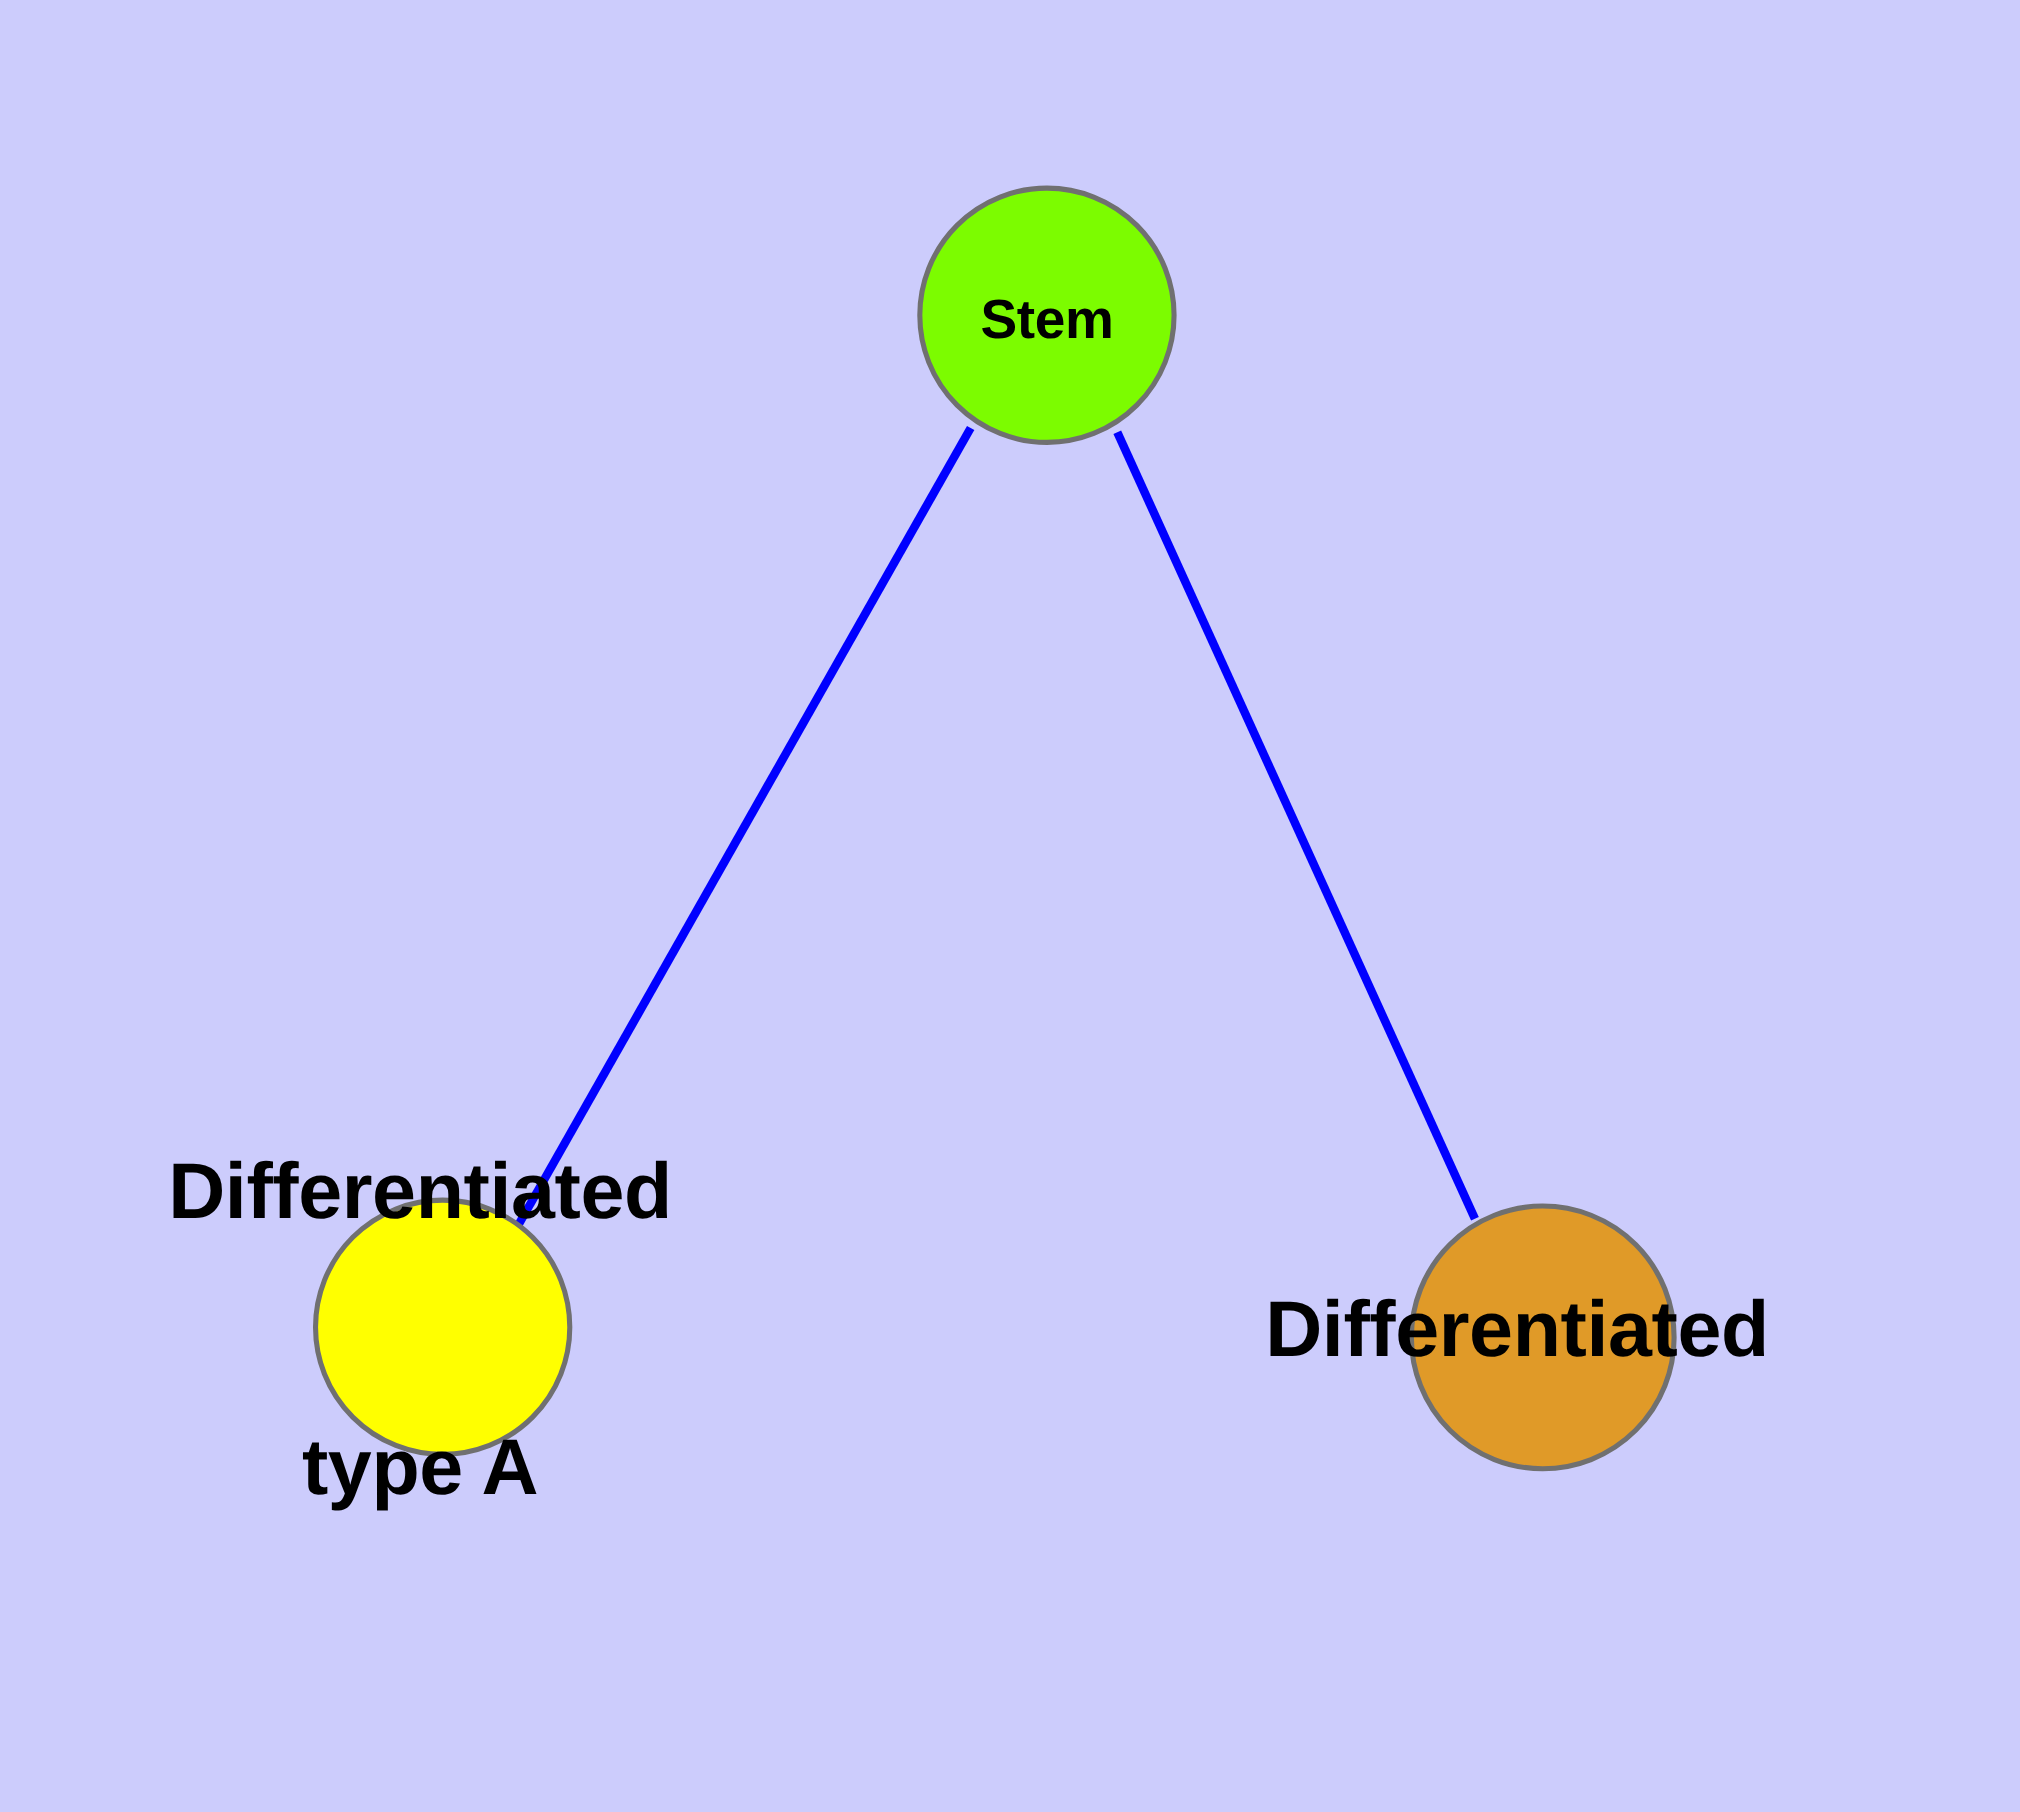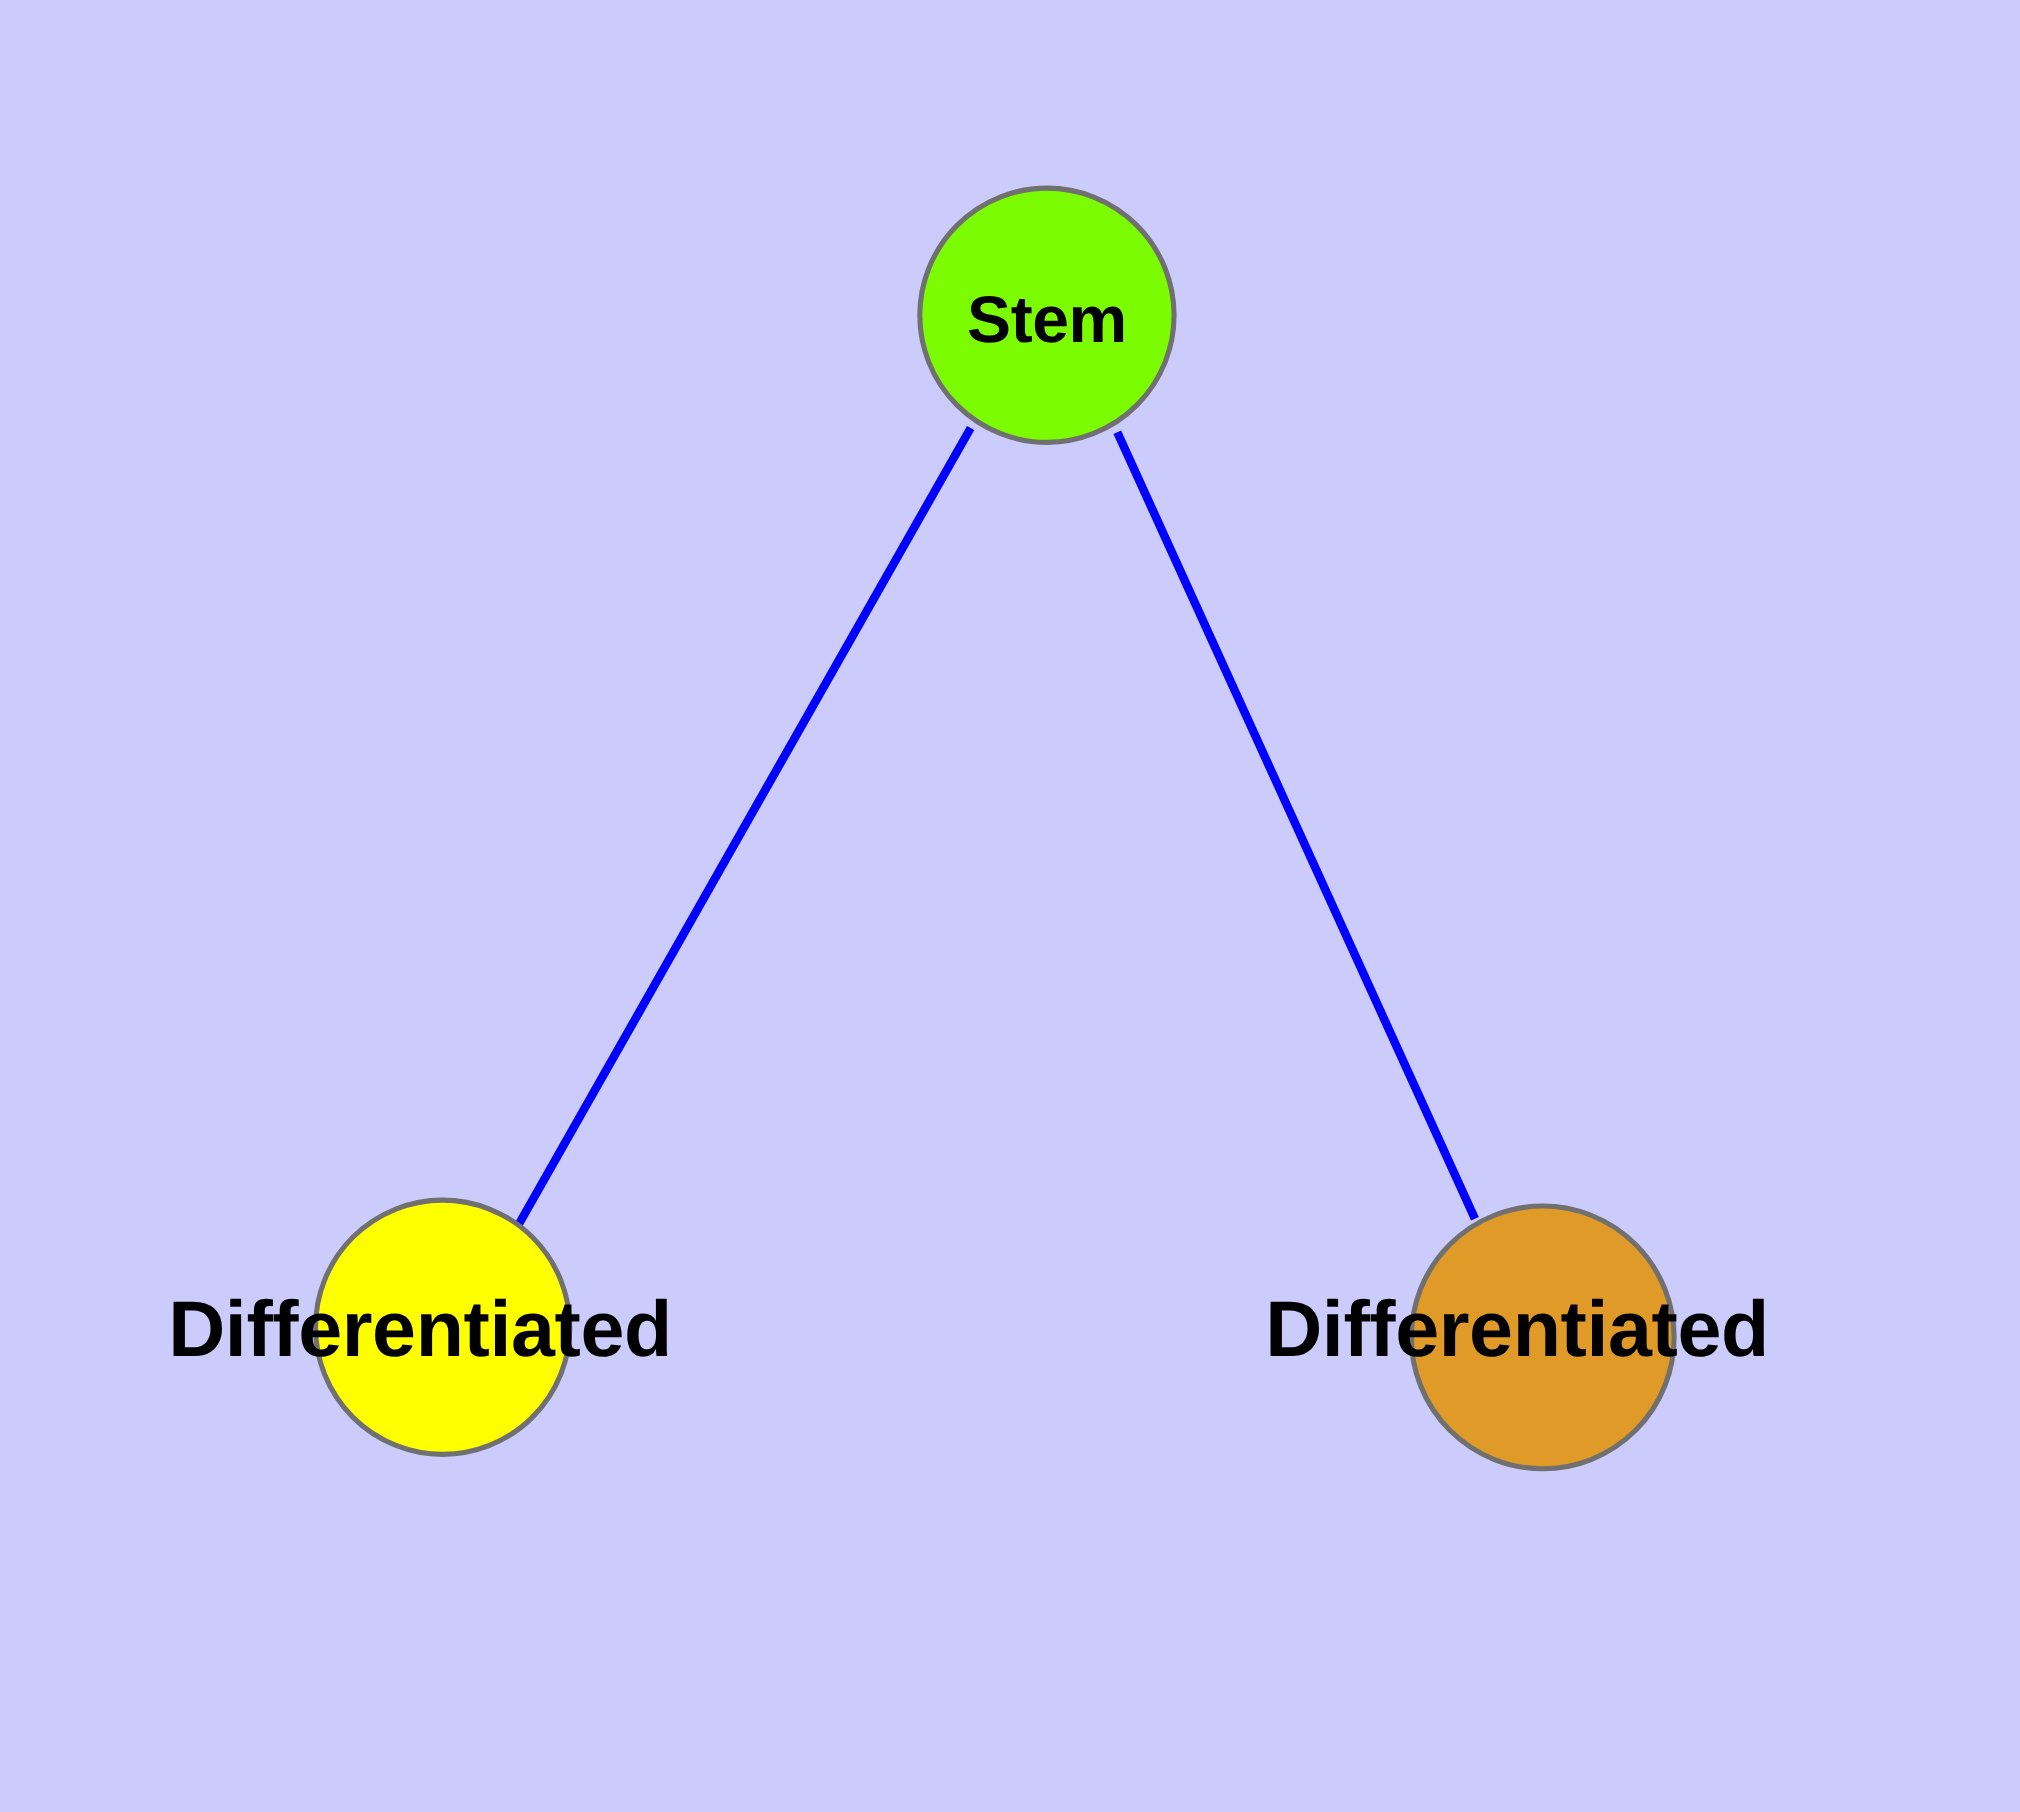--- a/index.html
+++ b/index.html
@@ -57,26 +57,27 @@
       <line class="edge" x1="1318" y1="510" x2="1740" y2="1438" stroke="#0000ff" stroke-width="10" stroke-linecap="butt"></line>
     </g>
 
     <g>
       <circle class="node-circle" cx="1235" cy="372" r="150" fill="#7cfc00" stroke="#707070" stroke-width="6"></circle>
       <circle class="node-circle" cx="522" cy="1566" r="150" fill="#ffff00" stroke="#707070" stroke-width="6"></circle>
       <circle class="node-circle" cx="1820" cy="1578" r="155" fill="#e09a28" stroke="#707070" stroke-width="6"></circle>
     </g>
   </svg>
 
-  <div class="node-label" style="left: 1047px; top: 319px; color: rgb(0, 0, 0); font-size: 66px; line-height: 92px;">
+  <div class="node-label" style="left: 1047px; top: 319px; color: rgb(0, 0, 0); font-size: 55px; line-height: 92px;">
     <span class="label-line">Stem</span>
   </div>
 
   <div class="node-label" style="left: 420px; top: 1329px; color: rgb(0, 0, 0); font-size: 79px; line-height: 92px;">
     <span class="label-line">Differentiated</span>
+    <span class="label-line">type A</span>
   </div>
 
   <div class="node-label" style="left: 1517px; top: 1329px; color: rgb(0, 0, 0); font-size: 79px; line-height: 92px;">
     <span class="label-line">Differentiated</span>
   </div>
 
 </div>
 
 
 </body></html>

